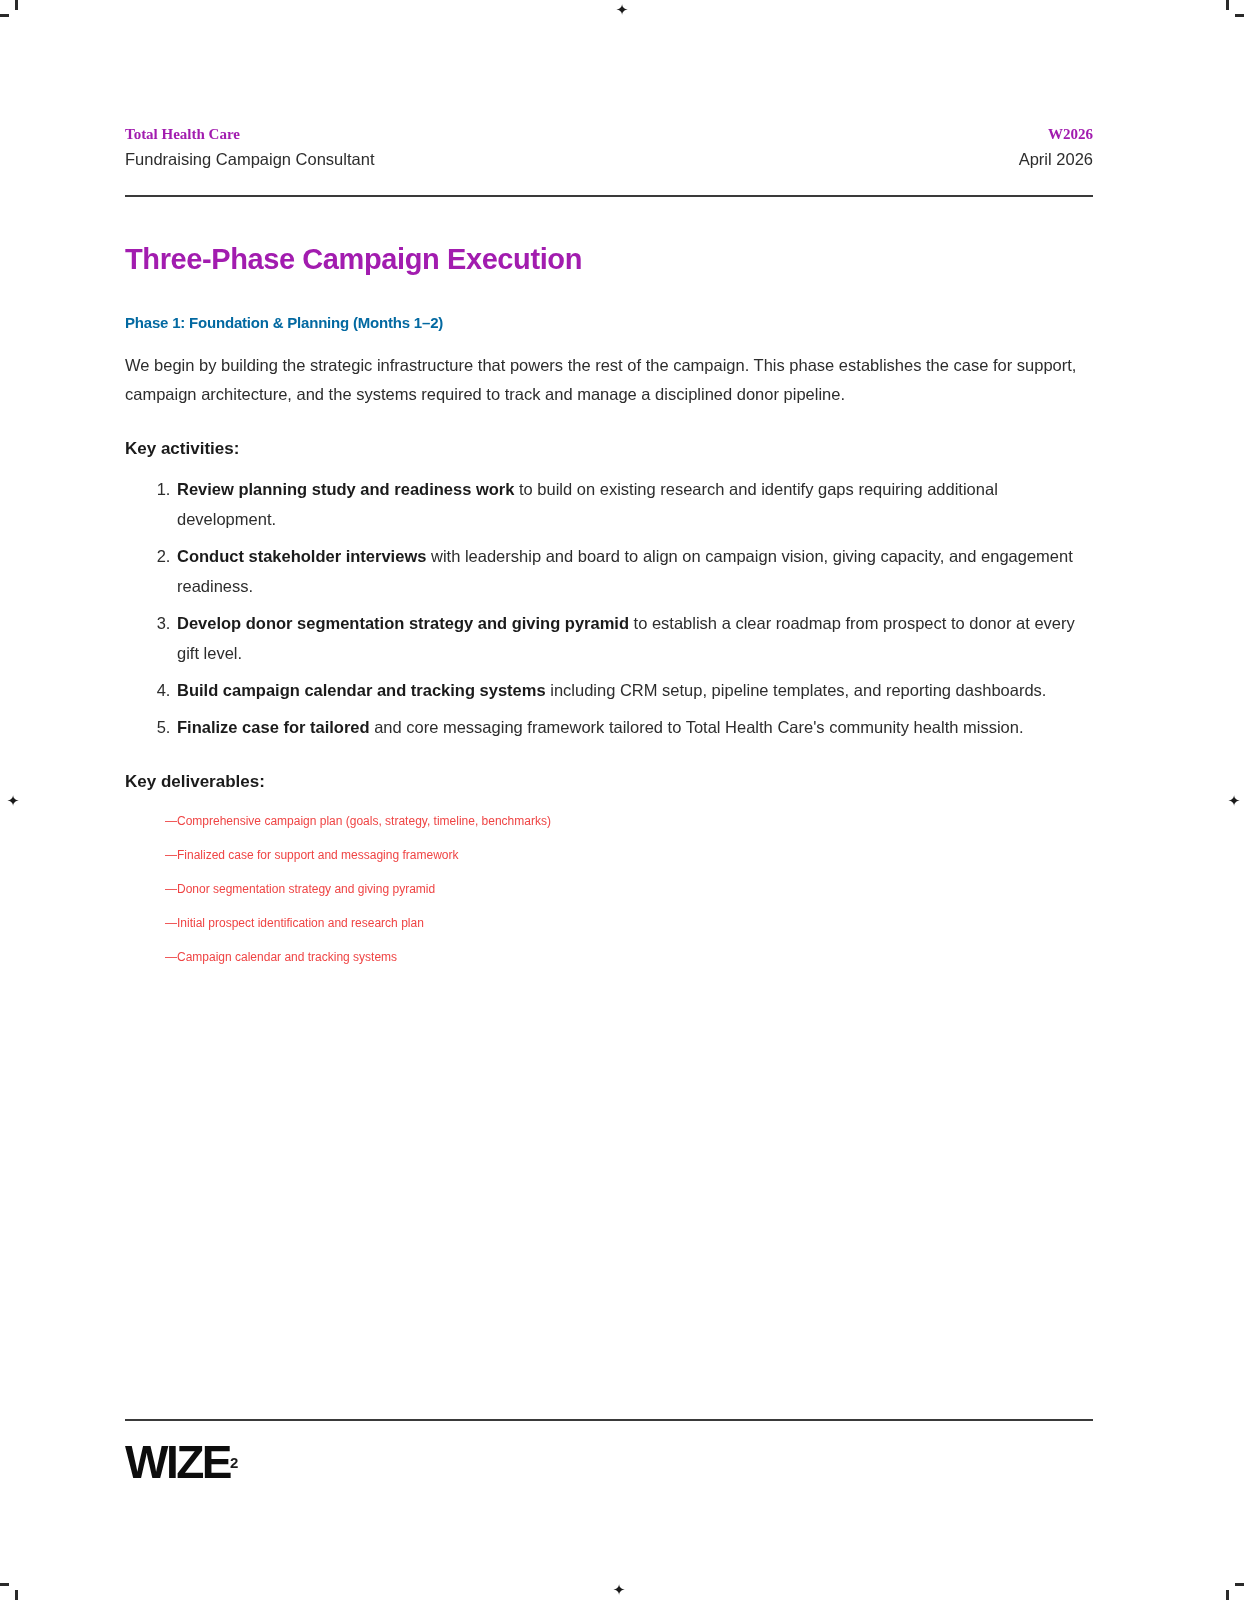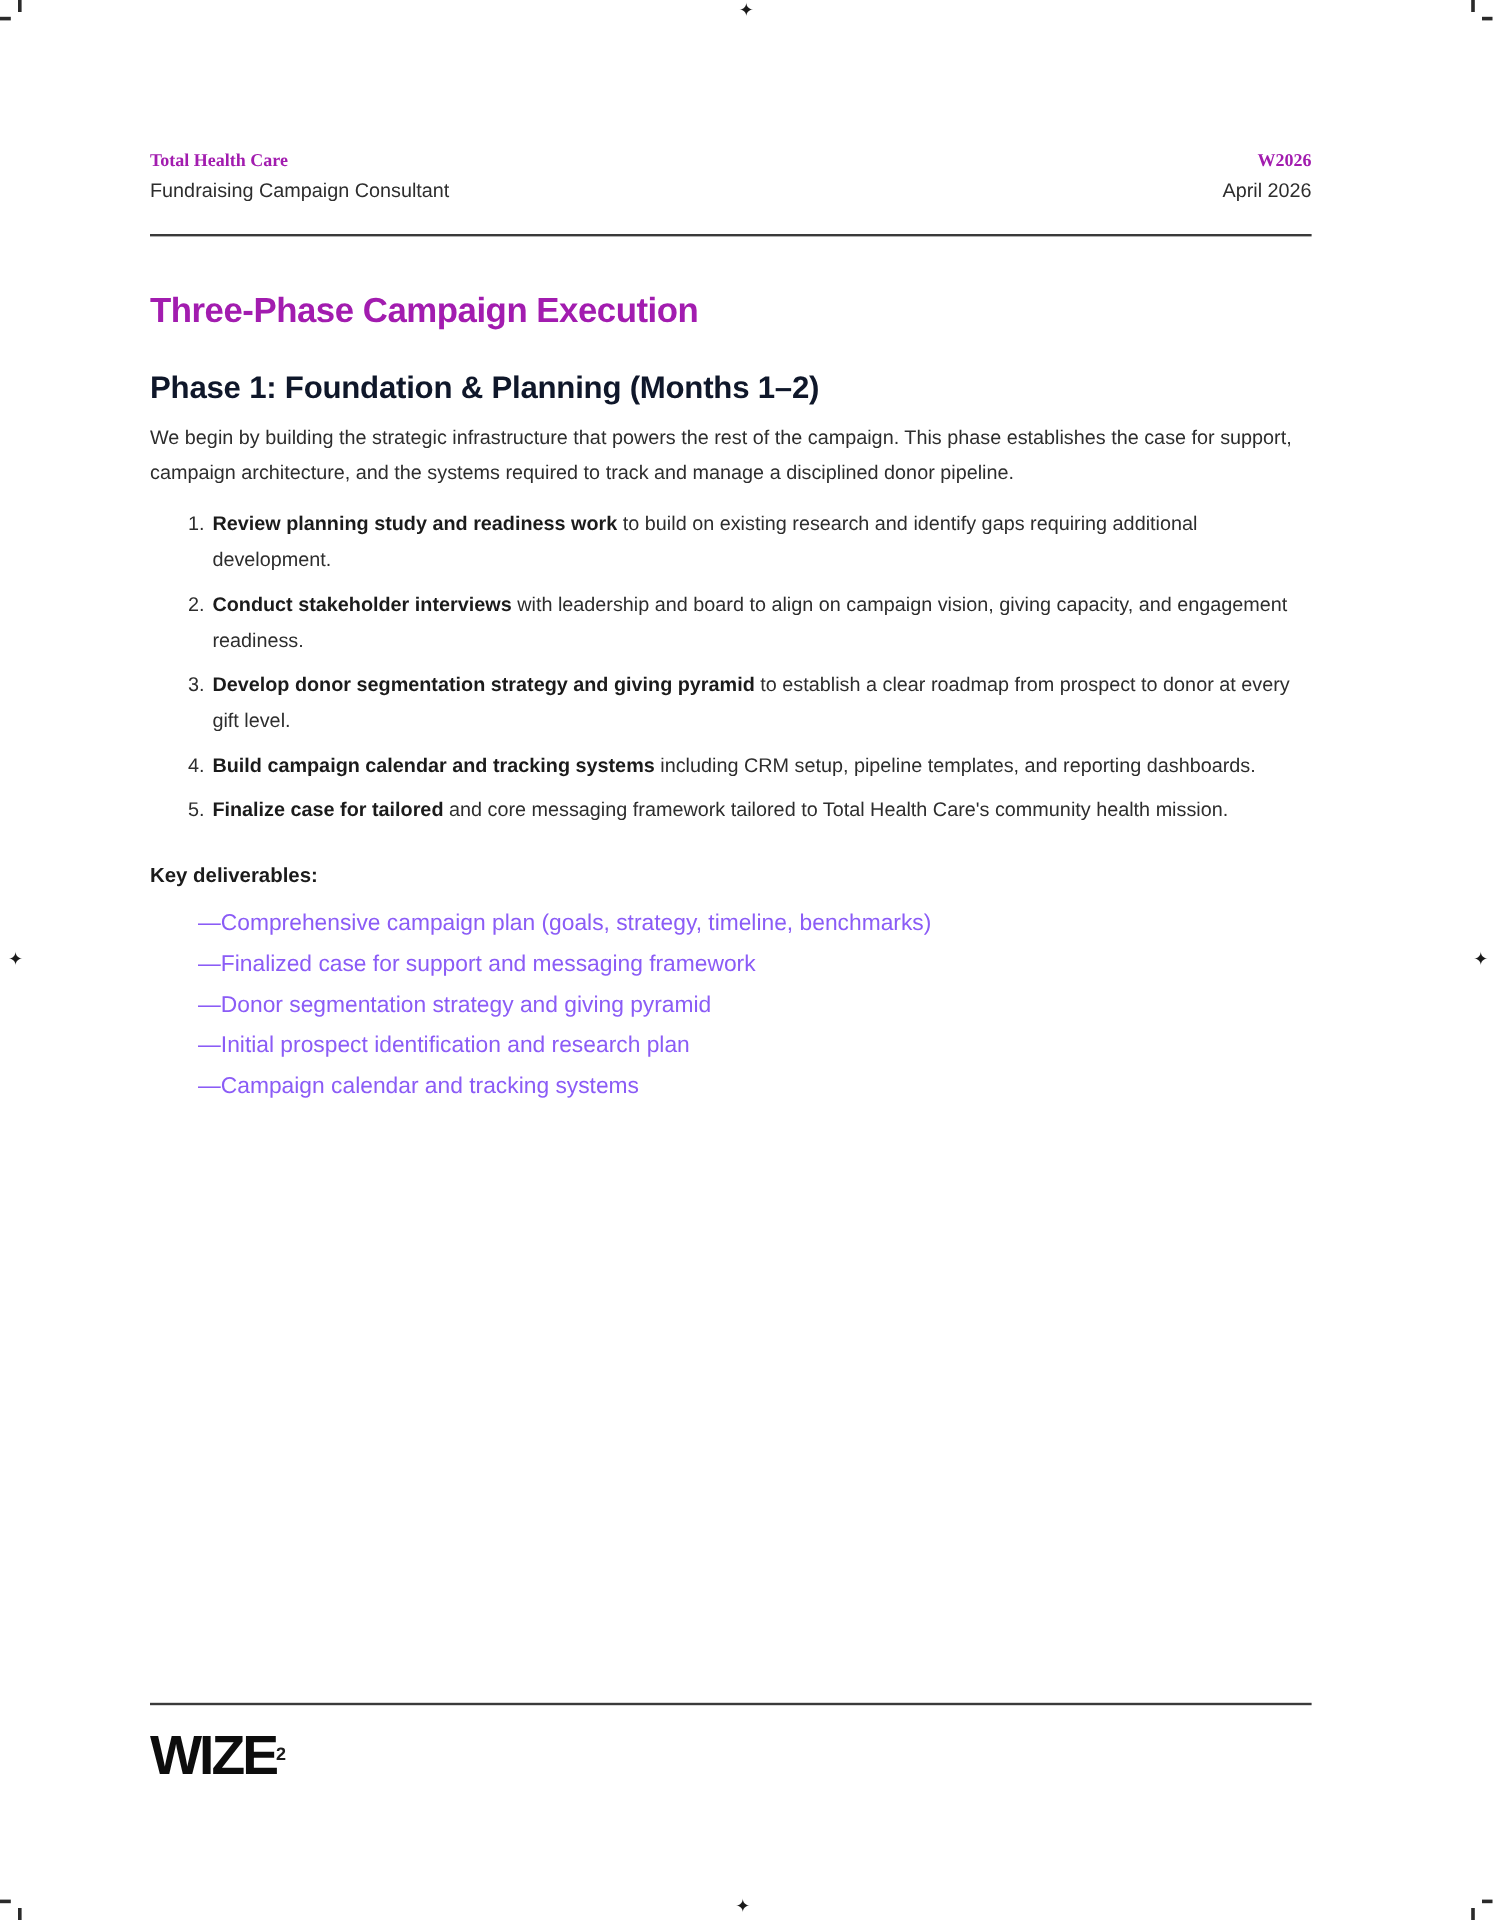--- a/index.html
+++ b/index.html
@@ -78,24 +78,24 @@
   .page-title {
     margin-top: 42px;
     font-size: 29px;
     font-weight: bold;
     letter-spacing: -0.4px;
     color: #a21caf;
     line-height: 40px;
   }
   .section-heading {
     margin-top: 30px;
-    font-size: 26px;
+    font-size: 15px;
     font-weight: bold;
     letter-spacing: -0.2px;
-    color: #0f172a;
+    color: #0369a1;
     line-height: 28px;
   }
 
   
   .intro {
     margin-top: 14px;
     font-size: 16.5px;
     line-height: 29px;
     color: #2d2d2d;
   }
@@ -118,24 +118,24 @@
     color: #2d2d2d;
     padding-left: 2px;
   }
   ol.activities li b { color: #1b1b1b; }
   ul.deliverables {
     margin-top: 13px;
     padding-left: 40px;
     list-style: none;
   }
   ul.deliverables li {
-    font-size: 19px;
+    font-size: 12px;
     line-height: 29px;
     margin-bottom: 5px;
-    color: #8b5cf6;
+    color: #ef4444;
   }
 
   
   .doc-footer {
     position: absolute;
     left: 125px;
     top: 1419px;
     width: 968px;
     border-top: 2px solid #3a3a3a;
     padding-top: 19px;
@@ -195,20 +195,21 @@
         <div class="hdr-line2">April 2026</div>
       </div>
     </div>
     <div class="header-rule"></div>
 
     <h1 class="page-title">Three-Phase Campaign Execution</h1>
     <h2 class="section-heading">Phase 1: Foundation &amp; Planning (Months 1–2)</h2>
 
     <p class="intro">We begin by building the strategic infrastructure that powers the rest of the campaign. This phase establishes the case for support, campaign architecture, and the systems required to track and manage a disciplined donor pipeline.</p>
 
+    <div class="list-label">Key activities:</div>
     <ol class="activities">
       <li><b>Review planning study and readiness work</b><span> to build on existing research and identify gaps requiring additional development.</span></li>
       <li><b>Conduct stakeholder interviews</b><span> with leadership and board to align on campaign vision, giving capacity, and engagement readiness.</span></li>
       <li><b>Develop donor segmentation strategy and giving pyramid</b><span> to establish a clear roadmap from prospect to donor at every gift level.</span></li>
       <li><b>Build campaign calendar and tracking systems</b><span> including CRM setup, pipeline templates, and reporting dashboards.</span></li>
       <li><b>Finalize case for tailored</b><span> and core messaging framework tailored to Total Health Care's community health mission.</span></li>
     </ol>
 
     <div class="list-label">Key deliverables:</div>
     <ul class="deliverables">

